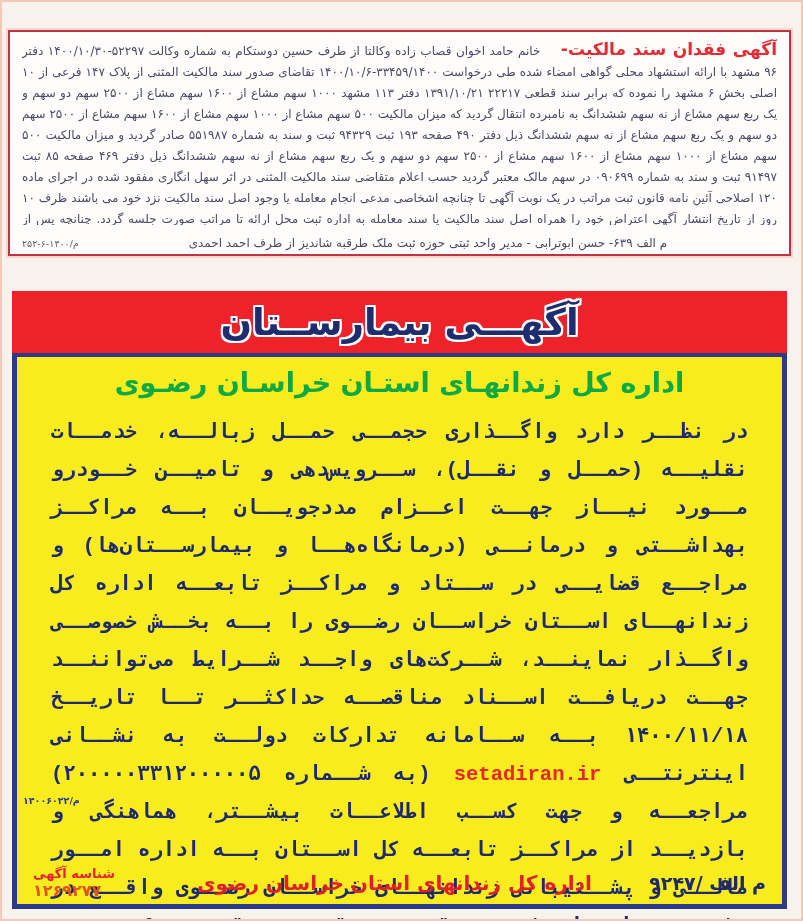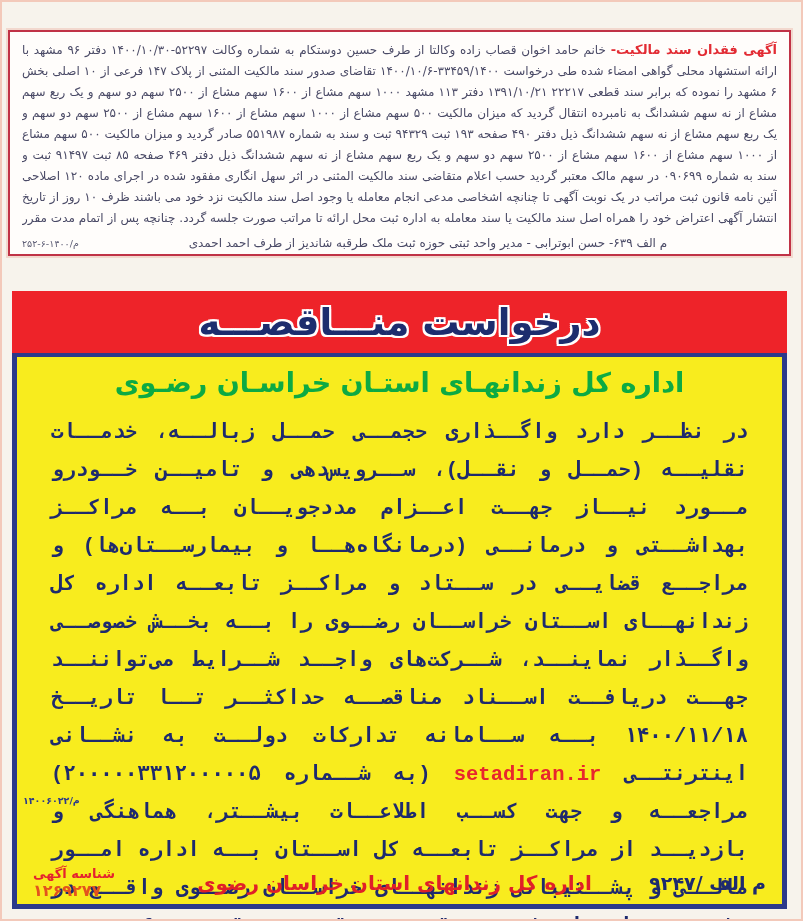--- a/index.html
+++ b/index.html
@@ -23,21 +23,21 @@
     box-shadow: 0 0 0 2px #f2d8ce;
     padding: 7px 12px 4px;
   }
   .loss-text {
     margin: 0;
     font-size: 12px; line-height: 21px;
     text-align: justify;
     color: #4a4a66;
     height: 186px; overflow: hidden;
   }
-  .loss-title { color: #e22b33; font-size: 13px; font-weight: bold; }
+  .loss-title { color: #e22b33; font-size: 17px; font-weight: bold; margin-left: 16px; }
   .loss-footer {
     position: absolute; bottom: 4px; right: 12px; left: 12px;
     display: flex; align-items: center;
     font-size: 12px; color: #4a4a66;
   }
   .loss-signature { flex: 1; text-align: center; }
   .loss-ref { direction: ltr; font-size: 9.5px; color: #5a5a72; }
 
   
   .tender-ad { position: absolute; right: 14px; top: 289px; width: 775px; }
@@ -98,21 +98,21 @@
   </p>
   <div class="loss-footer">
     <span class="loss-signature">م الف ۶۳۹- حسن ابوترابی - مدیر واحد ثبتی حوزه ثبت ملک طرقبه شاندیز از طرف احمد احمدی</span>
     <span class="loss-ref">م/۱۴۰۰-۶-۲۵۲</span>
   </div>
 </section>
 
 <section class="tender-ad">
 
   <div class="tender-banner">
-    <span class="banner-text">درخواست منـــاقصـــه</span>
+    <span class="banner-text">آگهـــی بیمارســتان</span>
   </div>
 
   <div class="tender-body-box">
     <h2 class="org-title">اداره کل زندانهـای استـان خراسـان رضـوی</h2>
 
     <p class="tender-text">
       <span>در نظــر دارد واگــذاری حجمــی حمــل زبالــه، خدمــات نقلیــه (حمــل و نقــل)، ســرویس‌دهی و تامیــن خــودرو مــورد نیــاز جهــت اعــزام مددجویــان بــه مراکــز بهداشــتی و درمانــی (درمانگاه‌هــا و بیمارســتان‌ها) و مراجــع قضایــی در ســتاد و مراکــز تابعــه اداره کل زندانهــای اســتان خراســان رضــوی را بــه بخــش خصوصــی واگــذار نماینــد، شــرکت‌های واجــد شــرایط می‌تواننــد جهــت دریافــت اســناد مناقصــه حداکثــر تــا تاریــخ ۱۴۰۰/۱۱/۱۸ بــه ســامانه تدارکات دولــت به نشــانی اینترنتــی </span><a class="website">setadiran.ir</a><span> (به شــماره ۲۰۰۰۰۰۳۳۱۲۰۰۰۰۰۵) مراجعــه و جهت کســب اطلاعــات بیشــتر، هماهنگی و بازدیــد از مراکــز تابعــه کل اســتان بــه اداره امــور مالــی و پشــتیبانی زندانهــای خراســان رضــوی واقــع در مشــهد، بلــوار شــهید قرنــی، قرنــی، قرنــی ۶، جنــب بیمارســتان دکتــر شــیخ مراجعــه، و یــا با تلفن ۳۷۲۹۹۱۷۱ تماس حاصل نمایند.</span>
     </p>
 
     <div class="small-ref">م/۱۴۰۰۶۰۲۲</div>

